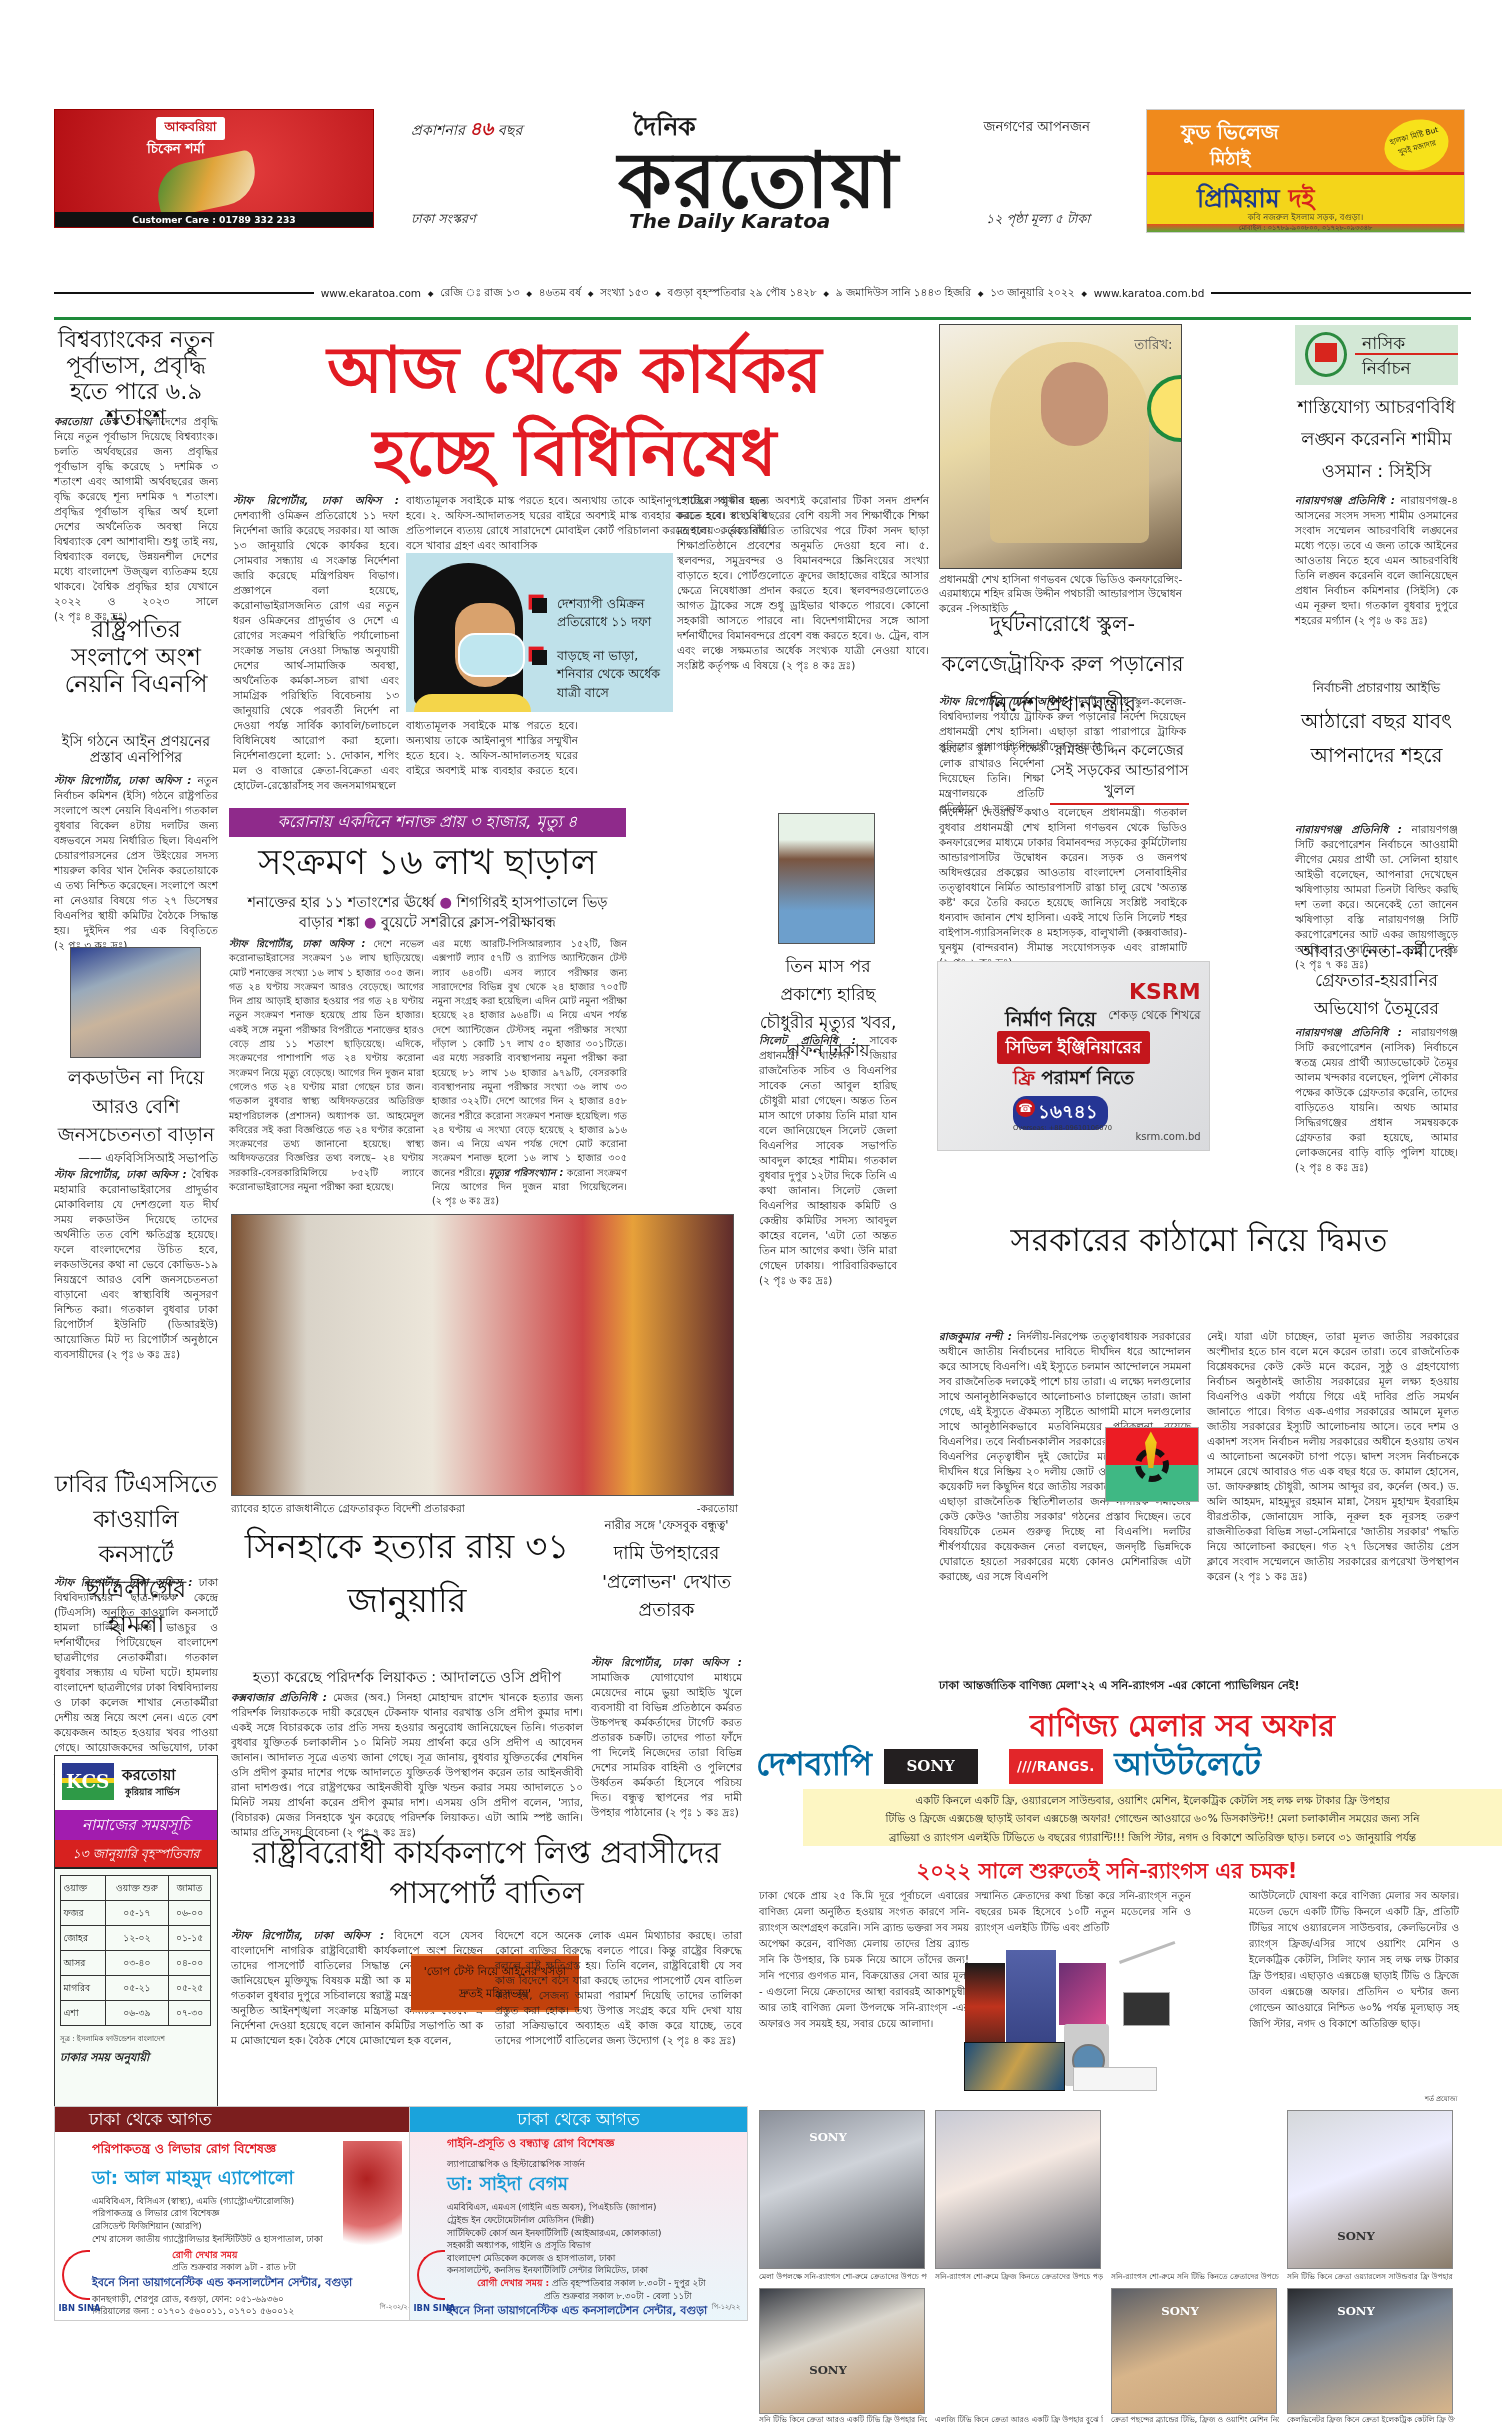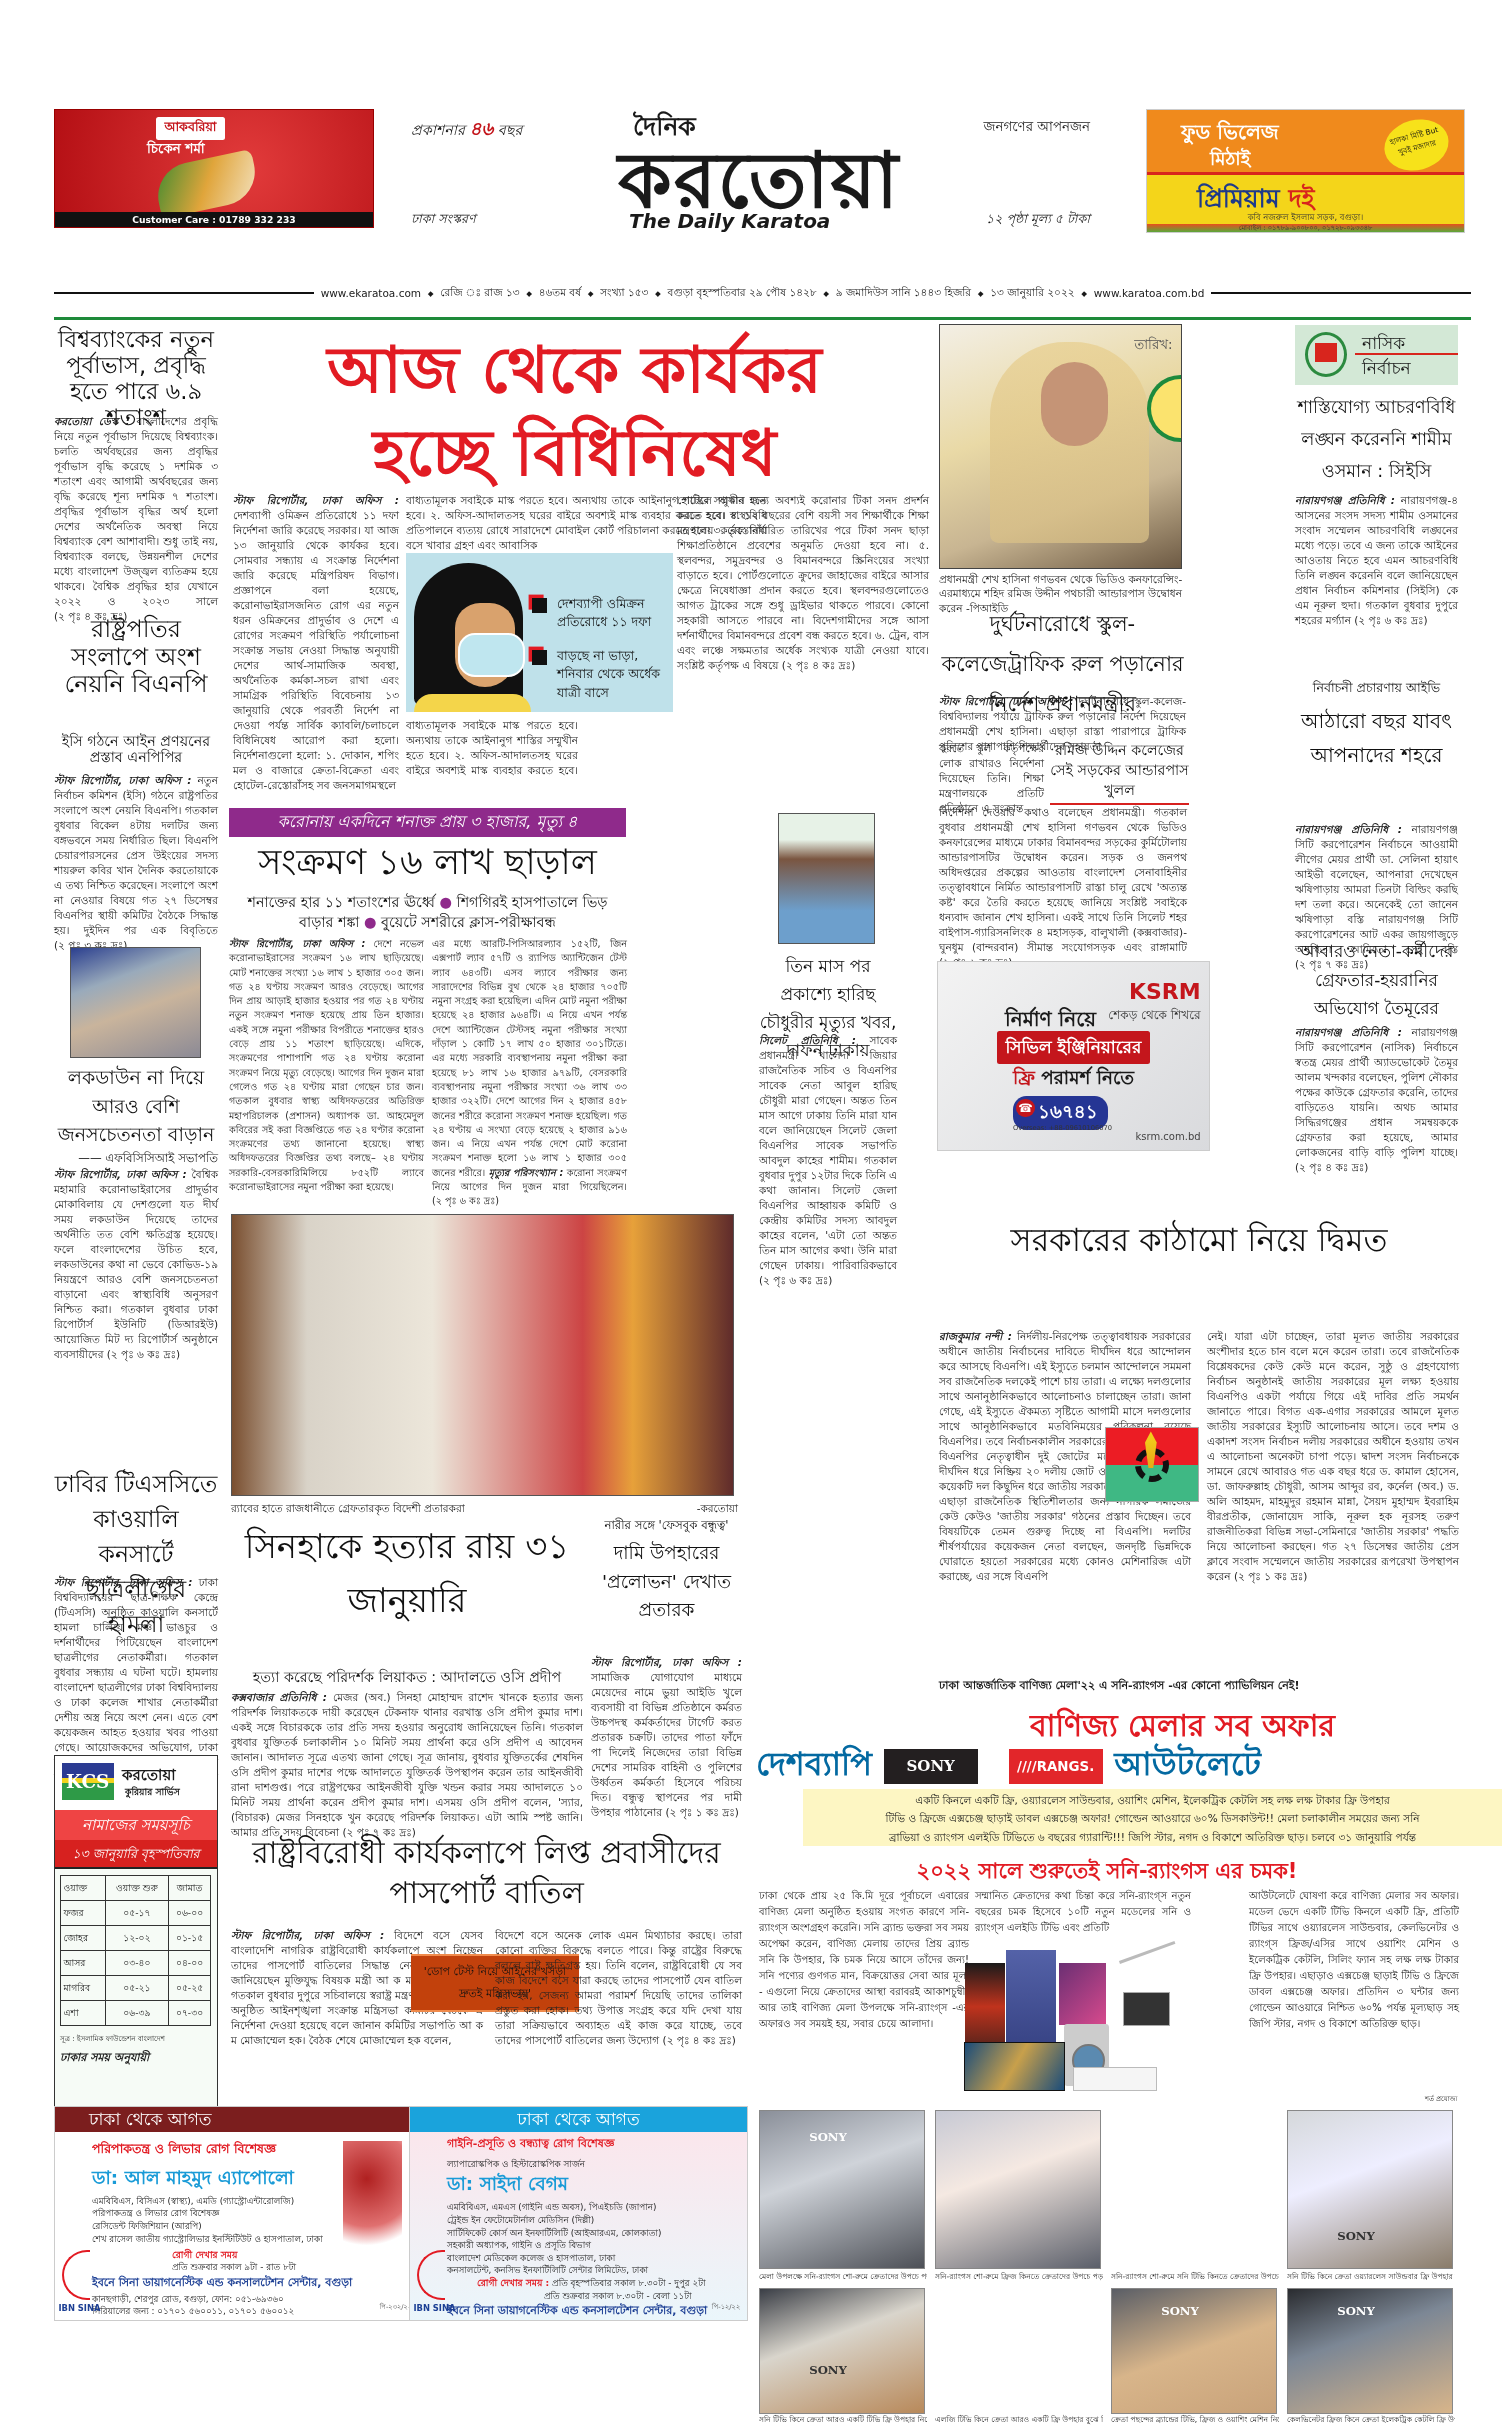--- a/index.html
+++ b/index.html
@@ -115,21 +115,21 @@
   .store-photo { position:absolute; width:166px; height:159px; background: linear-gradient(160deg,#8a8f99,#cfd3d9 40%,#4d5057); border:0.8px solid #888; }
   .store-photo .tag { position:absolute; left:30%; top:12%; color:#fff; font-family:"DejaVu Serif", serif; font-weight:bold; font-size:11.7px; }
   .store-cap { position:absolute; width:168px; font-size:7.5px; color:#222; white-space:nowrap; overflow:hidden; }
 
   
   .prayer { left: 54px; top: 1755px; width: 164px; height: 356px; border:1.7px solid #333; background:#f6fbf6; }
   .prayer .kcs { position:absolute; left:0; top:0; right:0; height:54px; background:#fff; }
   .prayer .kcs .logo { position:absolute; left:6.7px; top:6.7px; width:52px; height:37px; background:linear-gradient(#2b3b92 0 40%, #f3d31c 40% 55%, #2e9a47 55%); color:#fff; font-family:"DejaVu Serif",serif; font-weight:bold; font-size:18.4px; text-align:center; line-height:37px; }
   .prayer .kcs .name { position:absolute; left:67px; top:6.7px; font-size:15px; font-weight:900; }
   .prayer .kcs .sub { position:absolute; left:70px; top:28.5px; font-size:9.2px; font-weight:bold; }
-  .prayer .title { position:absolute; left:0; right:0; top:54px; height:30px; background:#ef4444; color:#fff; font-size:15px; font-style:italic; text-align:center; line-height:30px; }
+  .prayer .title { position:absolute; left:0; right:0; top:54px; height:30px; background:#a21caf; color:#fff; font-size:15px; font-style:italic; text-align:center; line-height:30px; }
   .prayer .date { position:absolute; left:0; right:0; top:84px; height:28.5px; background:#d7211f; color:#fff; font-size:12.6px; font-style:italic; text-align:center; line-height:28.5px; border-bottom:2.5px solid #222; }
   .prayer table { position:absolute; left:5px; top:119px; width:151px; border-collapse:collapse; font-size:9.2px; }
   .prayer td, .prayer th { border:0.8px solid #333; height:25px; text-align:center; font-weight:normal; }
   .prayer td:first-child, .prayer th:first-child { text-align:left; padding-left:2.5px; }
   .prayer .src { position:absolute; left:5px; top:277px; font-size:7.1px; }
   .prayer .note { position:absolute; left:5px; top:293px; font-size:11px; font-style:italic; font-weight:bold; }
 
   
   .doc-ad { position:absolute; top: 2106px; height: 215px; border:1.7px solid #ccc; overflow:hidden; }
   .doc-ad .head { height:25px; color:#fff; font-size:17px; line-height:25px; padding-left:34px; }

